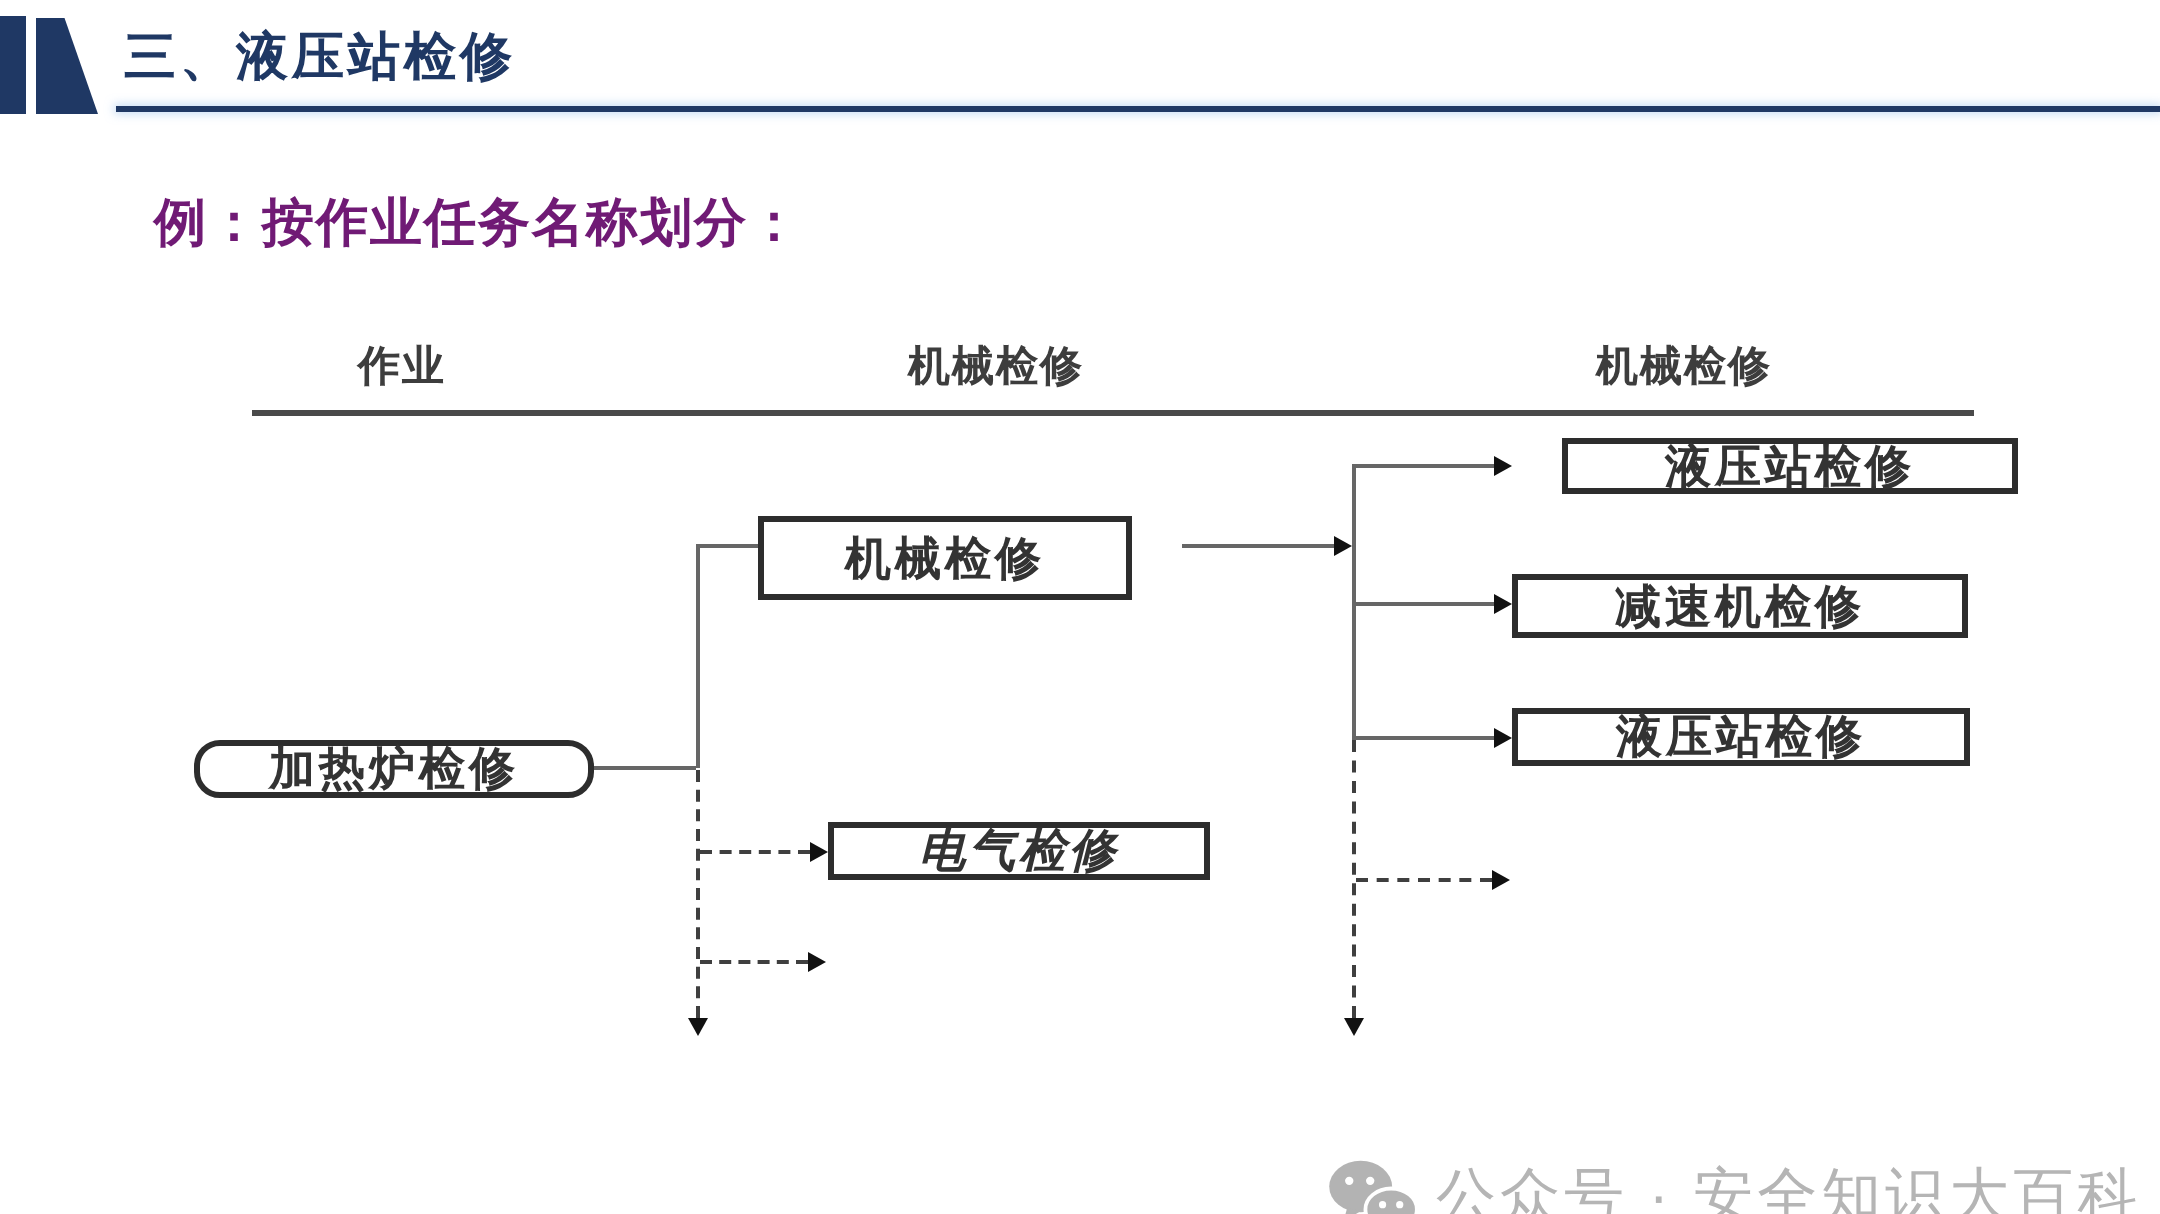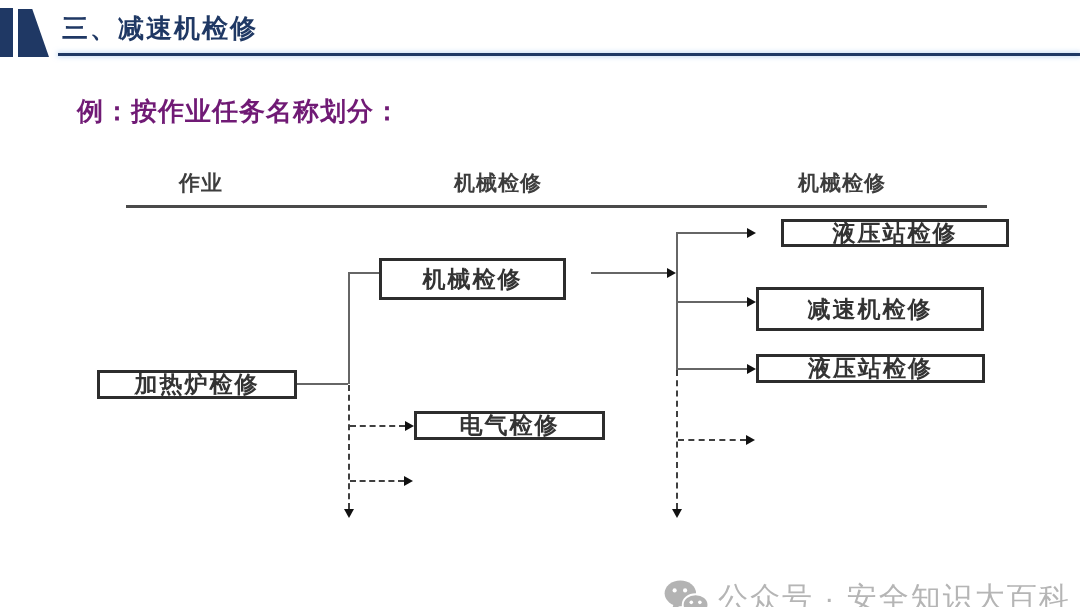--- a/index.html
+++ b/index.html
@@ -19,25 +19,25 @@
   
   .col-header{position:absolute;top:169px;font-size:21px;font-weight:bold;color:#3d3d3d;text-align:center;letter-spacing:1px;}
   .col-1{left:156px;width:90px;}
   .col-2{left:443px;width:110px;}
   .col-3{left:787px;width:110px;}
   .diagram-rule{position:absolute;left:126px;top:205px;width:861px;height:3px;background:#4a4a4a;}
   
   .node{position:absolute;box-sizing:border-box;border:3px solid #2d2d2d;background:#ffffff;
     display:flex;align-items:center;justify-content:center;
     font-size:23px;font-weight:bold;color:#333333;letter-spacing:2px;line-height:1;}
-  .node-job{left:97px;top:370px;width:200px;height:29px;}
+  .node-job{left:97px;top:370px;width:200px;height:29px;border-radius:13px;}
   .node-mech{left:379px;top:258px;width:187px;height:42px;}
-  .node-elec{left:414px;top:411px;width:191px;height:29px;}
+  .node-elec{left:414px;top:411px;width:191px;height:29px;font-style:italic;}
   .node-hyd{left:781px;top:219px;width:228px;height:28px;}
-  .node-red{left:756px;top:287px;width:228px;height:44px;}
+  .node-red{left:756px;top:287px;width:228px;height:32px;}
   .node-gas{left:756px;top:354px;width:229px;height:29px;}
   
   .ln{position:absolute;}
   .ln-h{height:0;border-top:2px solid #666666;}
   .ln-v{width:0;border-left:2px solid #666666;}
   .ln-hd{height:0;border-top:2px dashed #3f3f3f;}
   .ln-vd{width:0;border-left:2px dashed #3f3f3f;}
   .ah-r{position:absolute;width:0;height:0;border-top:5px solid transparent;border-bottom:5px solid transparent;border-left:9px solid #111111;}
   .ah-d{position:absolute;width:0;height:0;border-left:5px solid transparent;border-right:5px solid transparent;border-top:9px solid #111111;}
   
@@ -45,21 +45,21 @@
   .wm-icon{width:46px;height:40px;margin-right:8px;}
   .wm-text{font-size:30px;color:#b5b5b5;letter-spacing:2px;white-space:nowrap;}
 </style>
 </head>
 <body>
 
 <div class="slide">
 
   <div class="accent-bar"></div>
   <div class="accent-trapezoid"></div>
-  <div class="page-title">三、减速机检修</div>
+  <div class="page-title">三、液压站检修</div>
   <div class="header-rule"></div>
 
   <div class="subtitle">例：按作业任务名称划分：</div>
 
   <div class="col-header col-1">作业</div>
   <div class="col-header col-2">机械检修</div>
   <div class="col-header col-3">机械检修</div>
   <div class="diagram-rule"></div>
 
   <div class="ln ln-h" style="left:297px;top:383px;width:51px;"></div>

